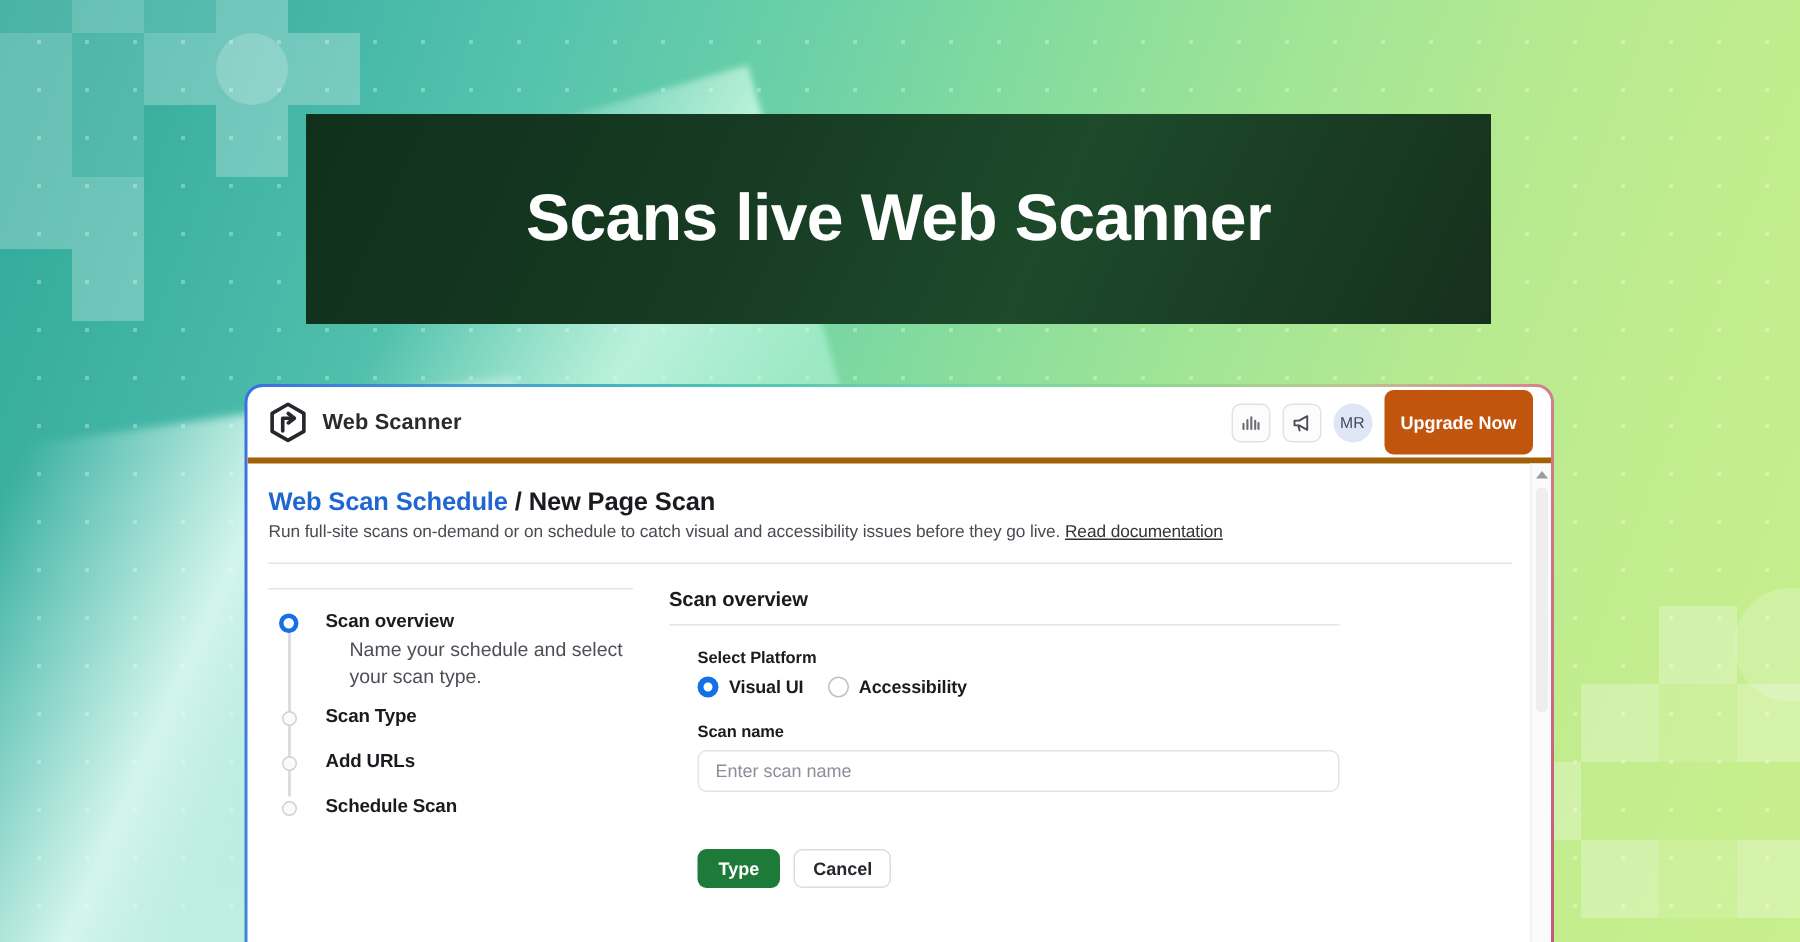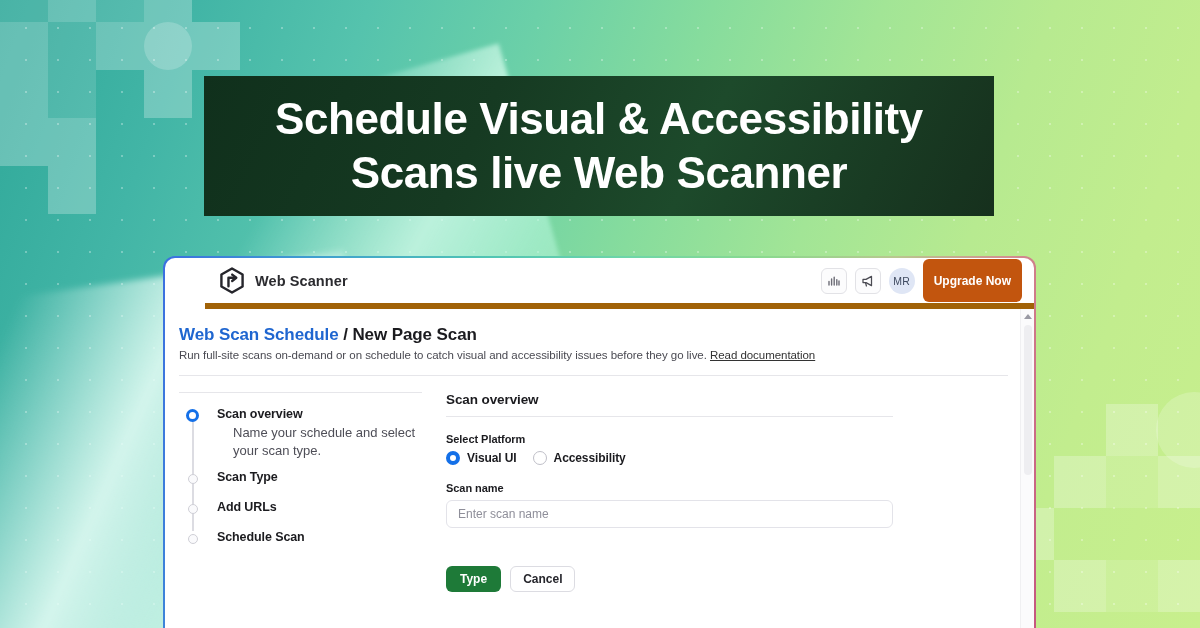--- a/index.html
+++ b/index.html
@@ -110,25 +110,24 @@
     height: 100%;
     background: #ffffff;
     border-radius: 10px 10px 0 0;
     overflow: hidden;
     position: relative;
   }
 
   
   .app-header {
     height: 51px;
-    border-bottom: 6px solid #a16207;
+    border-bottom: 4px solid #a16207;
     display: flex;
     align-items: center;
     padding: 0 12px 0 14px;
-    margin-left: 40px;
   }
   .logo-wrap { display: flex; align-items: center; gap: 10px; }
   .logo-mark { width: 26px; height: 27px; display: block; }
   .brand-name {
     font-size: 14.5px;
     font-weight: 600;
     color: #2b2b2f;
     letter-spacing: 0.1px;
   }
   .header-right {
@@ -265,21 +264,21 @@
     font-size: 13px;
     color: #4e4e57;
     line-height: 1.38;
     max-width: 195px;
     margin-top: 1px;
     margin-left: 16px;
   }
   .step.idle { margin-bottom: 13px; }
 
   
-  .form-area { padding-top: 16px; }
+  .form-area { padding-top: 16px; margin-left: 19px; }
   .field-label {
     font-size: 11px;
     font-weight: 700;
     color: #1b1b1f;
     letter-spacing: -0.05px;
     margin-bottom: 6px;
   }
   .radio-row { display: flex; gap: 16px; margin-bottom: 17px; }
   .radio-item { display: flex; align-items: center; gap: 7px; cursor: pointer; }
   .radio-on {
@@ -410,21 +409,20 @@
     <div class="sq d" style="left:1106px; top:560px; width:52px; height:52px;"></div>
     <div class="circ" style="left:1156px; top:392px; width:76px; height:76px;"></div>
   </div>
 
   <div class="bg-dots"></div>
   <div class="bg-sweep"></div>
   <div class="bg-sweep2"></div>
 </div>
 
 <div class="title-banner">
-  <div class="title-line">Schedule Visual &amp; Accessibility</div>
   <div class="title-line">Scans live Web Scanner</div>
 </div>
 
 <div class="app-window">
  <div class="app-inner">
 
   <div class="app-header">
     <div class="logo-wrap">
       <svg class="logo-mark" viewBox="0 0 28 29">
         <path d="M14 1.6 L25.4 8.1 L25.4 21 L14 27.5 L2.6 21 L2.6 8.1 Z" fill="none" stroke="#26262c" stroke-width="2.6" stroke-linejoin="round"></path>

